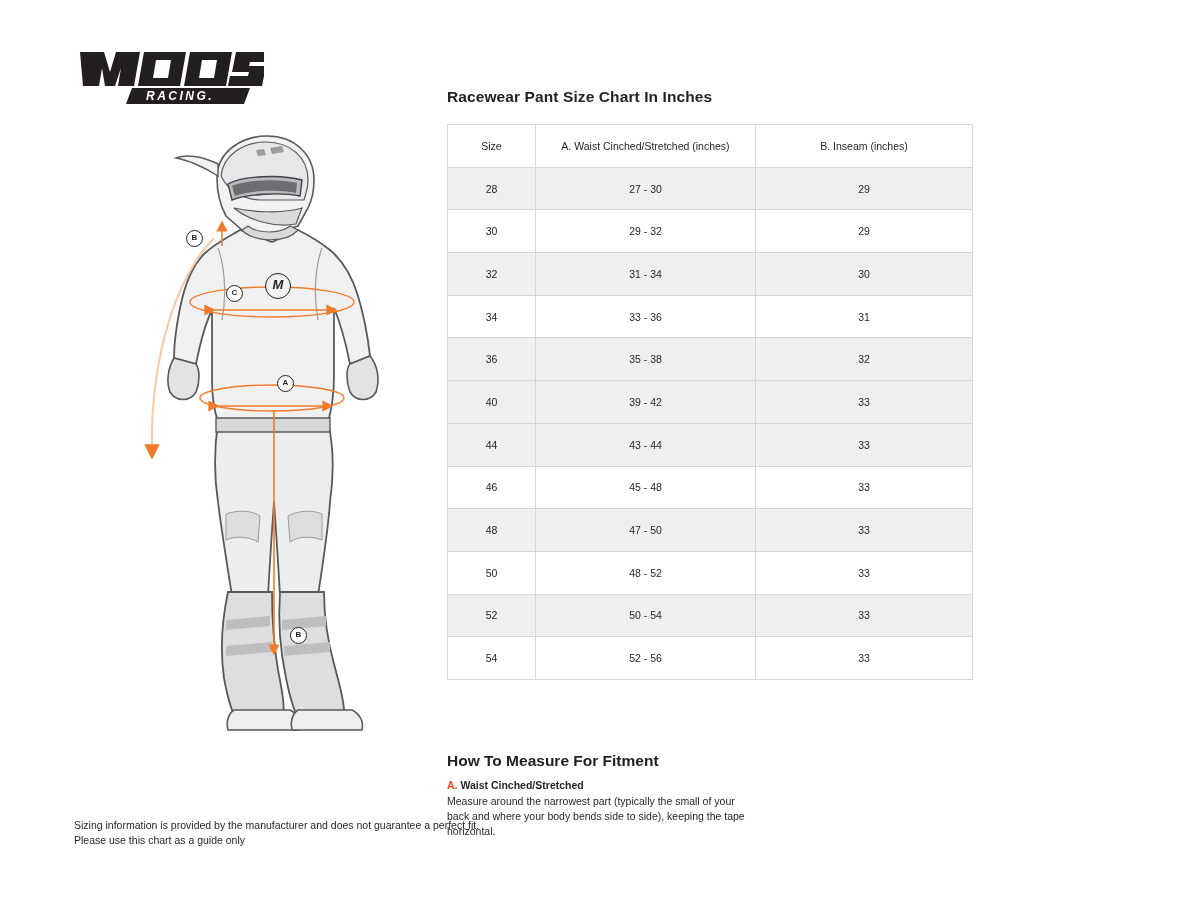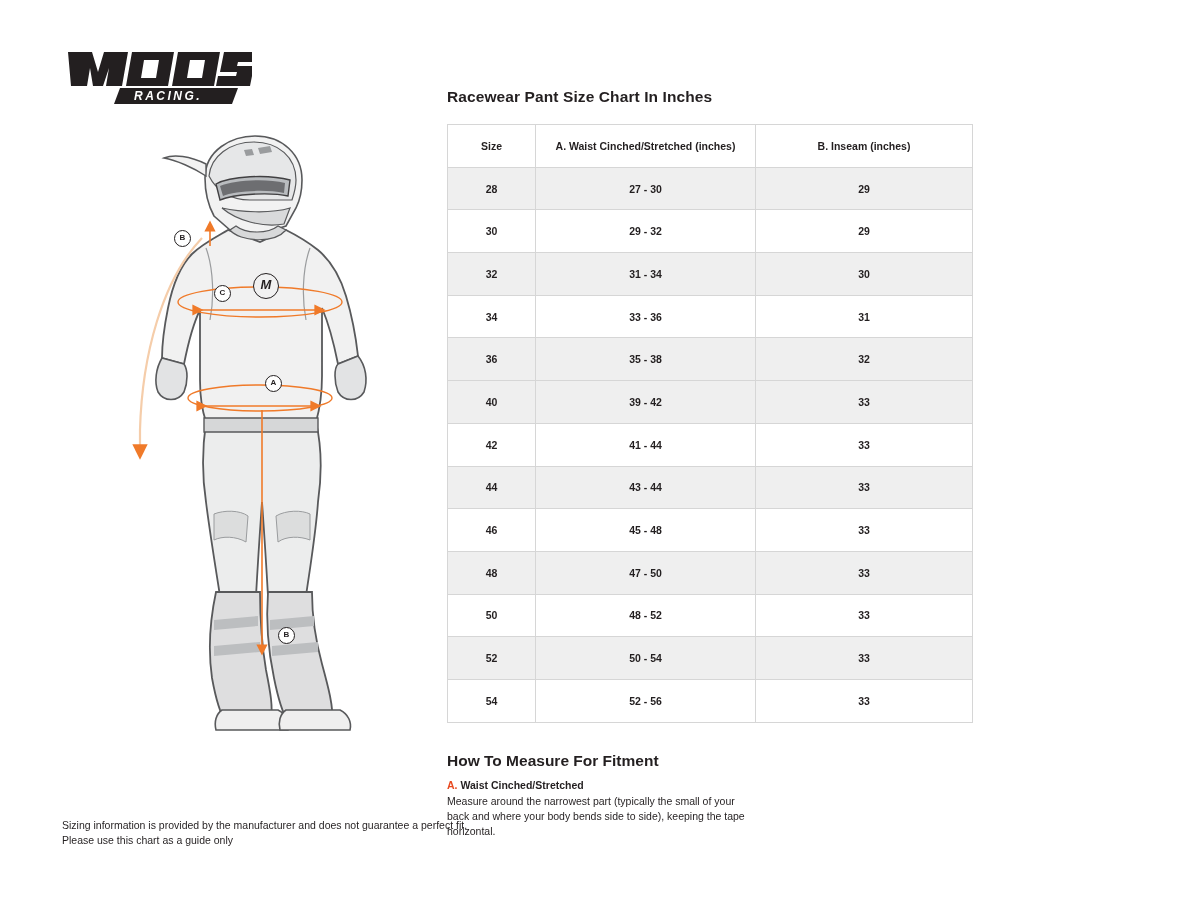--- a/index.html
+++ b/index.html
@@ -12,21 +12,21 @@
     background: #ffffff;
     font-family: "Liberation Sans", sans-serif;
     color: #231f20;
     overflow: hidden;
     position: relative;
   }
 
   
   #left-panel {
     position: absolute;
-    left: 0;
+    left: 12px;
     top: 0;
     width: 440px;
     height: 900px;
   }
 
   #brand-logo {
     position: absolute;
     left: 62px;
     top: 48px;
     width: 190px;
@@ -80,21 +80,21 @@
     table-layout: fixed;
   }
   table#size-chart th,
   table#size-chart td {
     border: 1px solid #d6d6d6;
     height: 41.7px;
     text-align: center;
     vertical-align: middle;
     font-size: 10.5px;
     color: #231f20;
-    font-weight: bold;
+    font-weight: normal;
     padding: 0;
   }
   table#size-chart thead th {
     background: #ffffff;
     border-top: 1px solid #d6d6d6;
     font-size: 10.5px;
   }
   table#size-chart col.c-size { width: 88px; }
   table#size-chart col.c-waist { width: 220px; }
   table#size-chart col.c-inseam { width: 217px; }
@@ -309,25 +309,20 @@
         <td>31</td>
       </tr>
       <tr class="shaded">
         <td>36</td>
         <td>35 - 38</td>
         <td>32</td>
       </tr>
       <tr class="shaded">
         <td>40</td>
         <td>39 - 42</td>
-        <td>33</td>
-      </tr>
-      <tr class="plain">
-        <td>42</td>
-        <td>41 - 44</td>
         <td>33</td>
       </tr>
       <tr class="shaded">
         <td>44</td>
         <td>43 - 44</td>
         <td>33</td>
       </tr>
       <tr class="plain">
         <td>46</td>
         <td>45 - 48</td>

